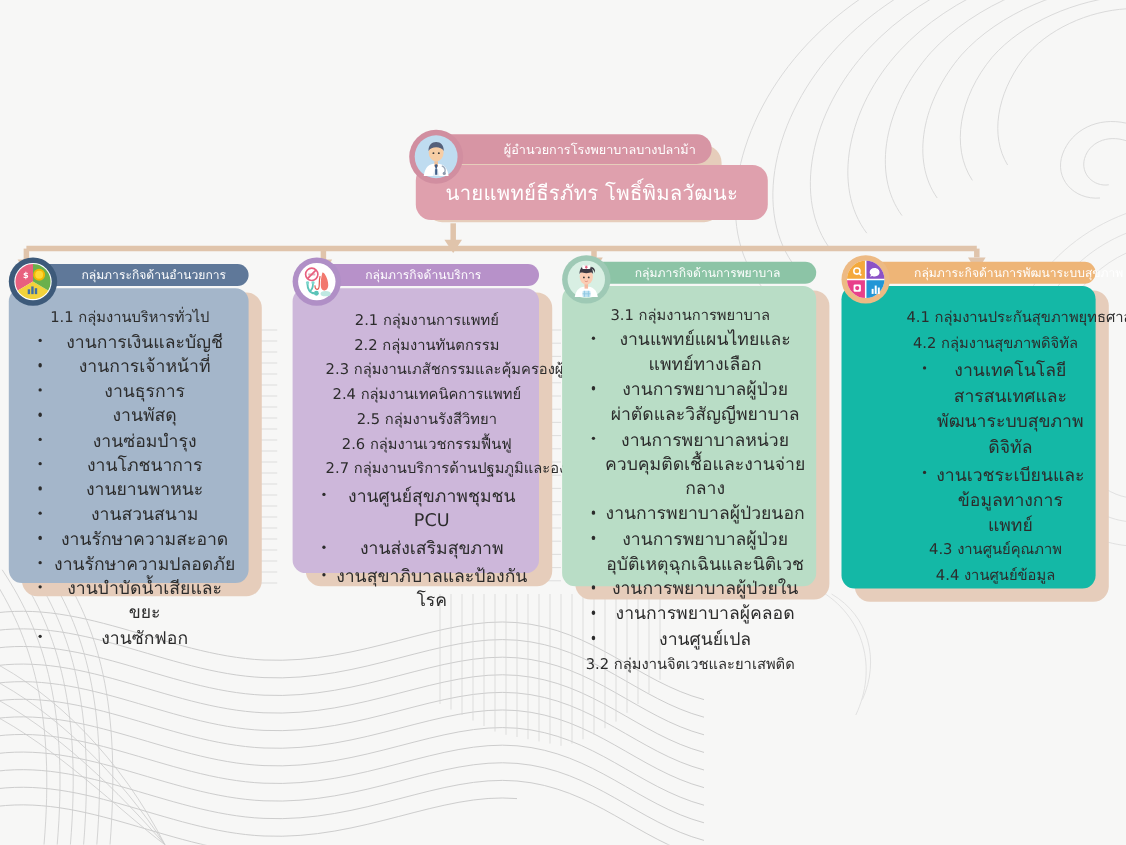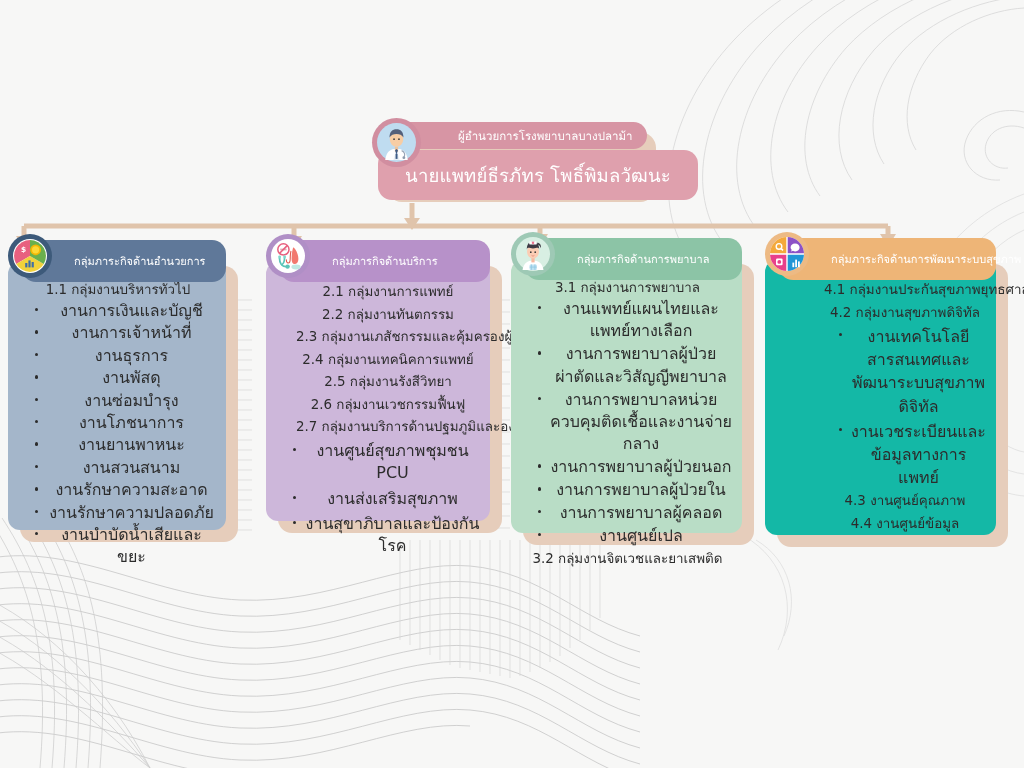--- a/index.html
+++ b/index.html
@@ -131,21 +131,21 @@
     right: 0;
     bottom: 0;
     border-radius: 12px;
     z-index: 1;
   }
   .col-header {
     position: absolute;
     left: 14px;
     top: 0;
     right: 0;
-    height: 42px;
+    height: 20px;
     border-radius: 14px;
     z-index: 2;
     display: flex;
     align-items: center;
     padding-left: 52px;
     box-sizing: border-box;
   }
   .col-header-text {
     color: #ffffff;
     font-size: 11px;
@@ -425,20 +425,21 @@
           <li>งานการเจ้าหน้าที่</li>
           <li>งานธุรการ</li>
           <li>งานพัสดุ</li>
           <li>งานซ่อมบำรุง</li>
           <li>งานโภชนาการ</li>
           <li>งานยานพาหนะ</li>
           <li>งานสวนสนาม</li>
           <li>งานรักษาความสะอาด</li>
           <li>งานรักษาความปลอดภัย</li>
           <li>งานบำบัดน้ำเสียและขยะ</li>
+          <li>งานซักฟอก</li>
         </ul>
       </div>
     </div>
     <div class="col-header">
       <span class="col-header-text">กลุ่มภาระกิจด้านอำนวยการ</span>
     </div>
     <div class="col-icon">
       <svg width="36" height="36" viewBox="0 0 36 36">
         <circle cx="18" cy="18" r="17" fill="#ffffff"></circle>
         <path d="M18,18 L18,2 A16,16 0 0,0 4.2,26 Z" fill="#e8607f"></path>
@@ -505,20 +506,21 @@
   <div class="column" id="col-3">
     <div class="col-shadow"></div>
     <div class="col-body">
       <div class="col-content">
         <p class="grp-line">3.1 กลุ่มงานการพยาบาล</p>
         <ul class="sub-list">
           <li>งานแพทย์แผนไทยและแพทย์ทางเลือก</li>
           <li class="wrap-ok">งานการพยาบาลผู้ป่วยผ่าตัดและวิสัญญีพยาบาล</li>
           <li class="wrap-ok">งานการพยาบาลหน่วยควบคุมติดเชื้อและงานจ่ายกลาง</li>
           <li>งานการพยาบาลผู้ป่วยนอก</li>
+          <li class="wrap-ok">งานการพยาบาลผู้ป่วยอุบัติเหตุฉุกเฉินและนิติเวช</li>
           <li>งานการพยาบาลผู้ป่วยใน</li>
           <li>งานการพยาบาลผู้คลอด</li>
           <li>งานศูนย์เปล</li>
         </ul>
         <p class="grp-line">3.2 กลุ่มงานจิตเวชและยาเสพติด</p>
       </div>
     </div>
     <div class="col-header">
       <span class="col-header-text">กลุ่มภารกิจด้านการพยาบาล</span>
     </div>

